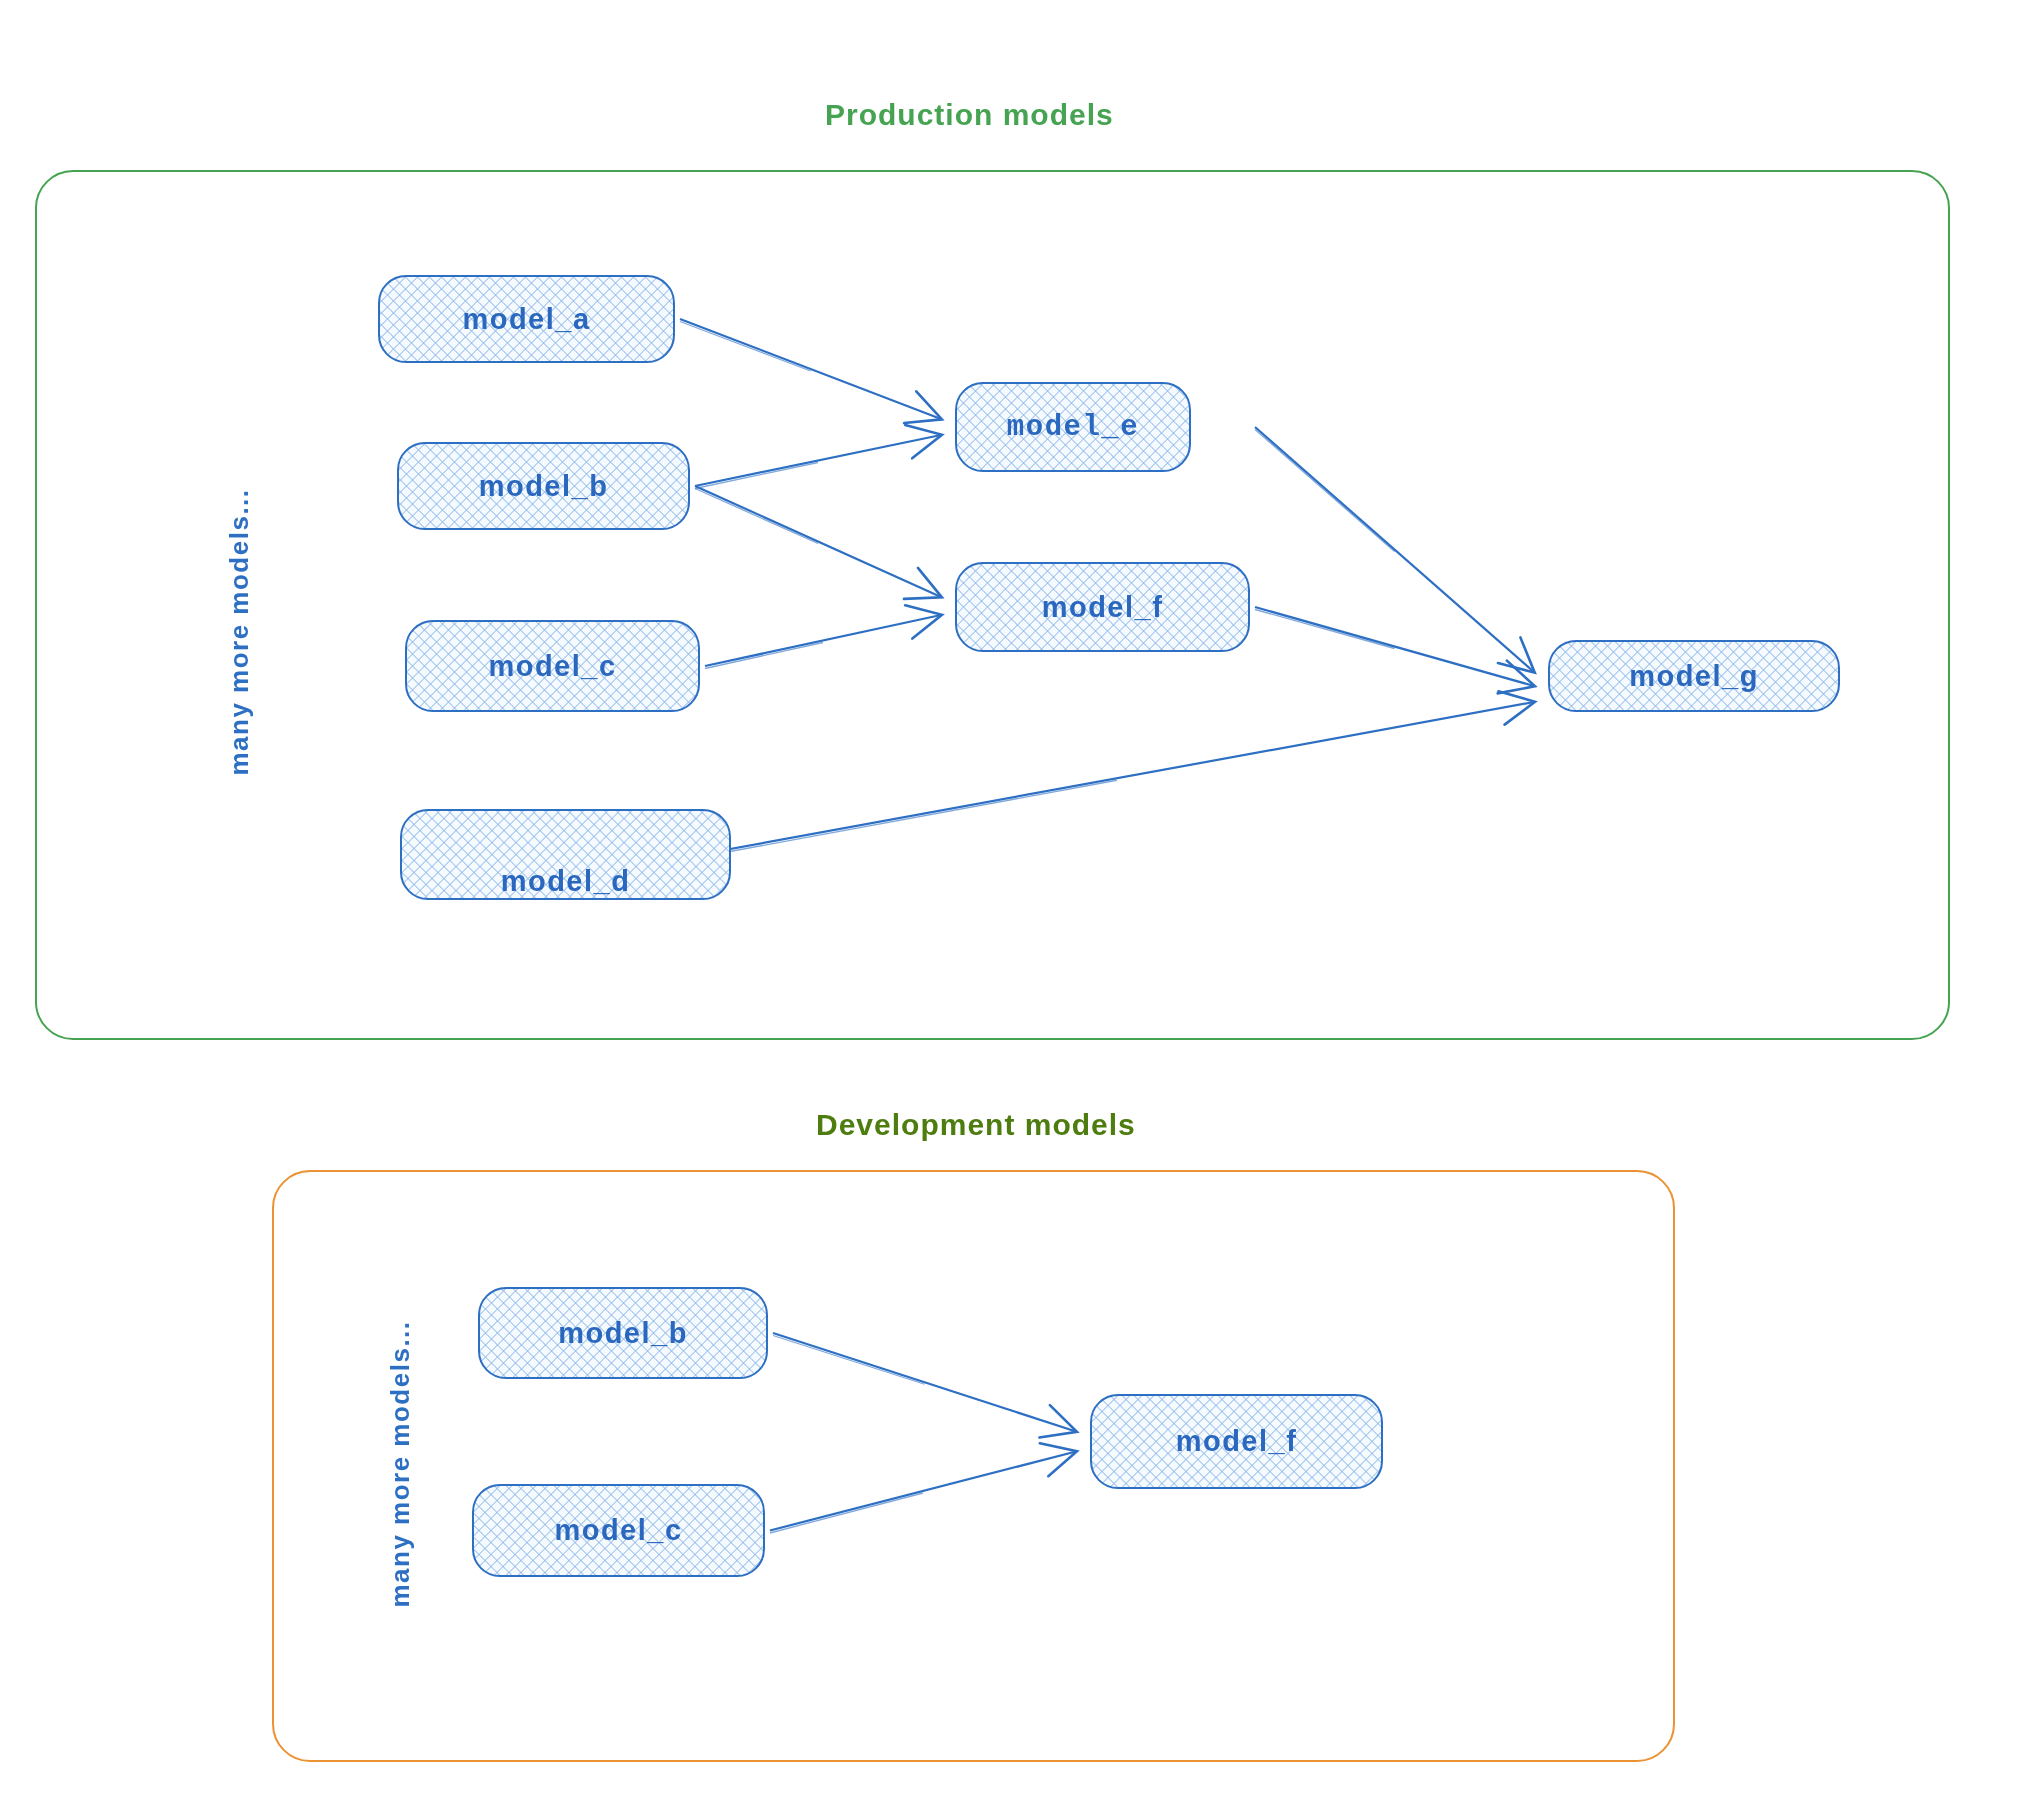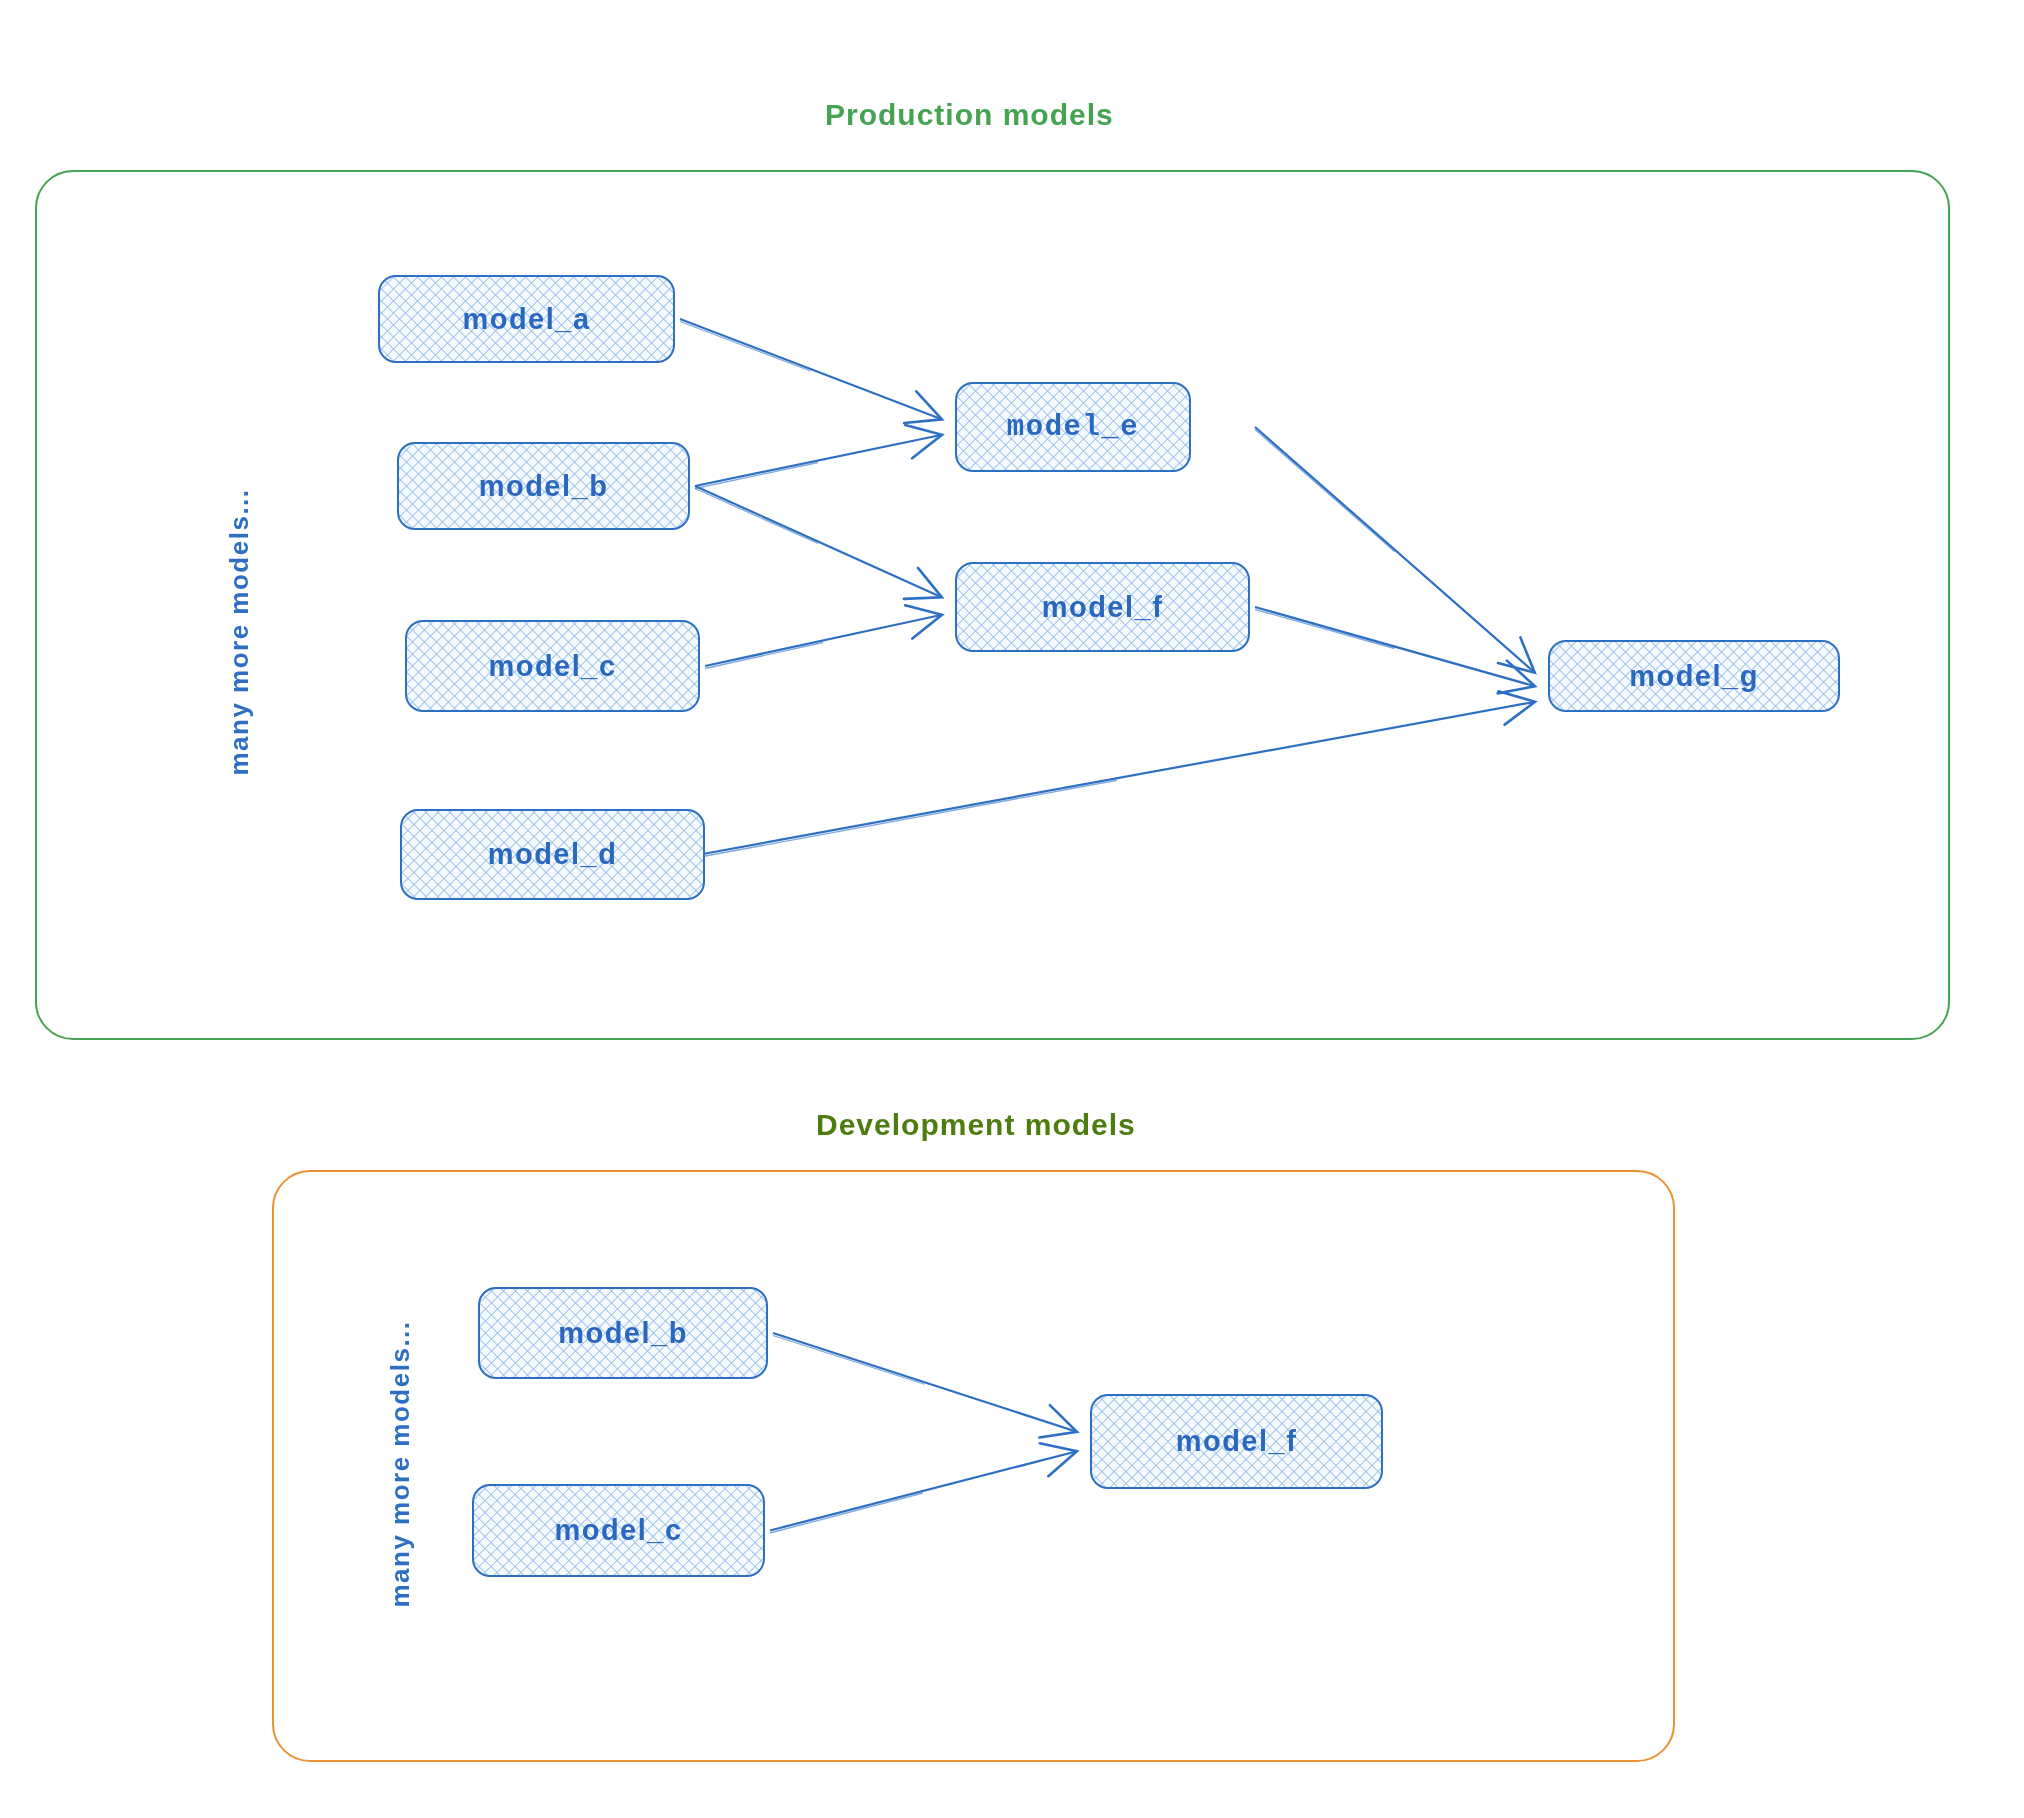--- a/index.html
+++ b/index.html
@@ -53,21 +53,21 @@
     letter-spacing: 1.5px;
     z-index: 4;
     white-space: nowrap;
   }
   .production-vlabel { left: 79px; top: 583px; }
   .development-vlabel { left: 240px; top: 1415px; }
   .node-layer { position: absolute; left: 0; top: 0; width: 100%; height: 100%; z-index: 3; pointer-events: none; }
   .node {
     position: absolute;
     border: 2.5px solid #2d6fc3;
-    border-radius: 18px;
+    border-radius: 28px;
     background:
       repeating-linear-gradient(45deg, rgba(140,182,232,0.55) 0 1.6px, rgba(140,182,232,0) 1.6px 8.5px),
       repeating-linear-gradient(135deg, rgba(140,182,232,0.55) 0 1.6px, rgba(140,182,232,0) 1.6px 8.5px),
       #f5faff;
     display: flex;
     align-items: center;
     justify-content: center;
     color: #2a67be;
     font-size: 29px;
     font-weight: 600;
@@ -95,21 +95,21 @@
   <div class="node-layer">
       <div class="node" style="left: 378px; top: 243px; width: 297px; height: 88px;">
         <span>model_a</span>
       </div>
       <div class="node" style="left: 397px; top: 410px; width: 293px; height: 88px;">
         <span>model_b</span>
       </div>
       <div class="node" style="left: 405px; top: 588px; width: 295px; height: 92px;">
         <span>model_c</span>
       </div>
-      <div class="node" style="left: 400px; top: 777px; width: 305px; height: 91px;">
+      <div class="node" style="left: 400px; top: 777px; width: 331px; height: 91px; align-items: flex-end;">
         <span>model_d</span>
       </div>
       <div class="node" style="left: 955px; top: 350px; width: 236px; height: 90px; font-family: Liberation Mono, monospace;">
         <span>model_e</span>
       </div>
       <div class="node" style="left: 955px; top: 530px; width: 295px; height: 90px;">
         <span>model_f</span>
       </div>
       <div class="node" style="left: 1548px; top: 608px; width: 292px; height: 72px;">
         <span>model_g</span>

